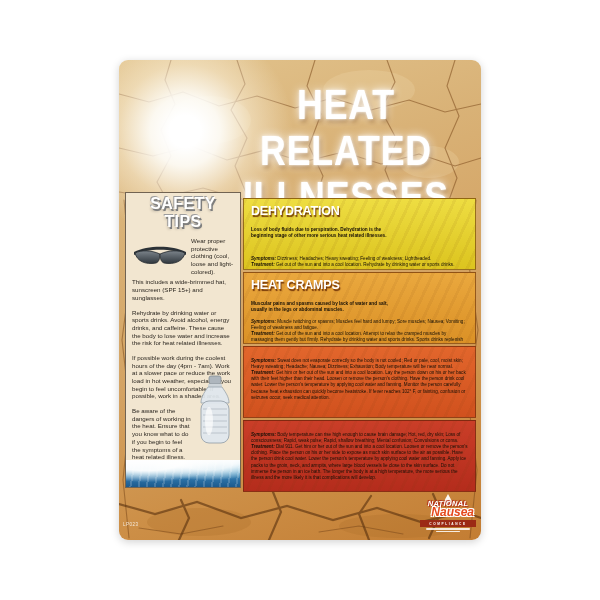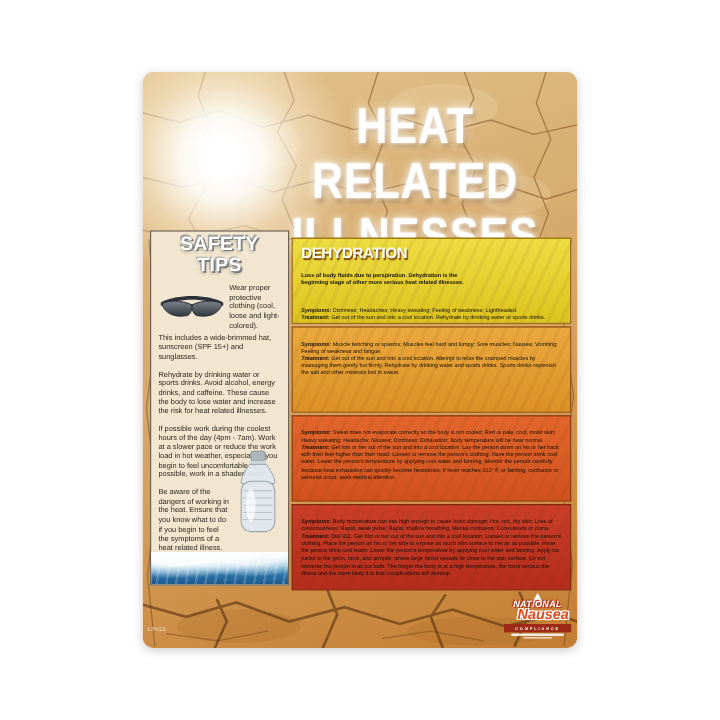--- a/index.html
+++ b/index.html
@@ -158,20 +158,24 @@
           <div class="sec-name">DEHYDRATION</div>
           <p class="sec-desc">Loss of body fluids due to perspiration. Dehydration is the beginning stage of other more serious heat related illnesses.</p>
         </div>
         <div class="sec-body">
           <p><i>Symptoms:</i> <span>Dizziness; Headaches; Heavy sweating; Feeling of weakness; Lightheaded.</span></p>
           <p><i>Treatment:</i> <span>Get out of the sun and into a cool location. Rehydrate by drinking water or sports drinks.</span></p>
         </div>
       </section>
 
       <section class="sec sec1">
+        <div class="sec-head">
+          <div class="sec-name">HEAT CRAMPS</div>
+          <p class="sec-desc">Muscular pains and spasms caused by lack of water and salt, usually in the legs or abdominal muscles.</p>
+        </div>
         <div class="sec-body">
           <p><i>Symptoms:</i> <span>Muscle twitching or spasms; Muscles feel hard and lumpy; Sore muscles; Nausea; Vomiting; Feeling of weakness and fatigue.</span></p>
           <p><i>Treatment:</i> <span>Get out of the sun and into a cool location. Attempt to relax the cramped muscles by massaging them gently but firmly. Rehydrate by drinking water and sports drinks. Sports drinks replenish the salt and other minerals lost in sweat.</span></p>
         </div>
       </section>
 
       <section class="sec sec2">
         <div class="sec-body">
           <p><i>Symptoms:</i> <span>Sweat does not evaporate correctly so the body is not cooled; Red or pale, cool, moist skin; Heavy sweating; Headache; Nausea; Dizziness; Exhaustion; Body temperature will be near normal.</span></p>
           <p><i>Treatment:</i> <span>Get him or her out of the sun and into a cool location. Lay the person down on his or her back with their feet higher than their head. Loosen or remove the person's clothing. Have the person drink cool water. Lower the person's temperature by applying cool water and fanning. Monitor the person carefully because heat exhaustion can quickly become heatstroke. If fever reaches 102° F, or fainting, confusion or seizures occur, seek medical attention.</span></p>

